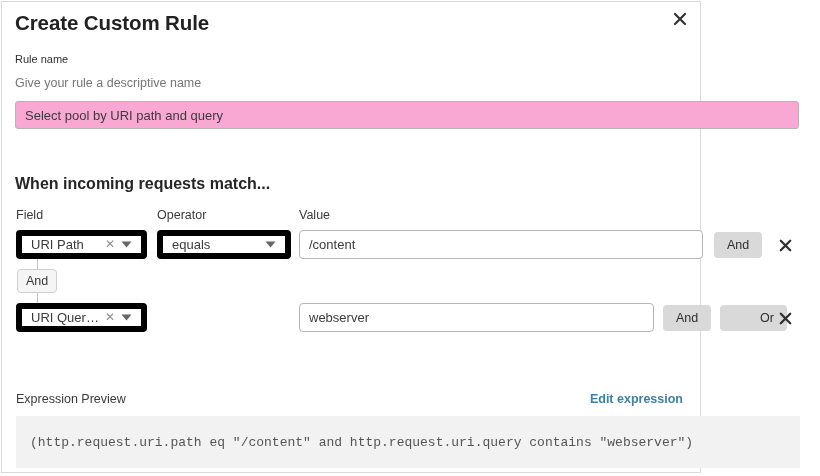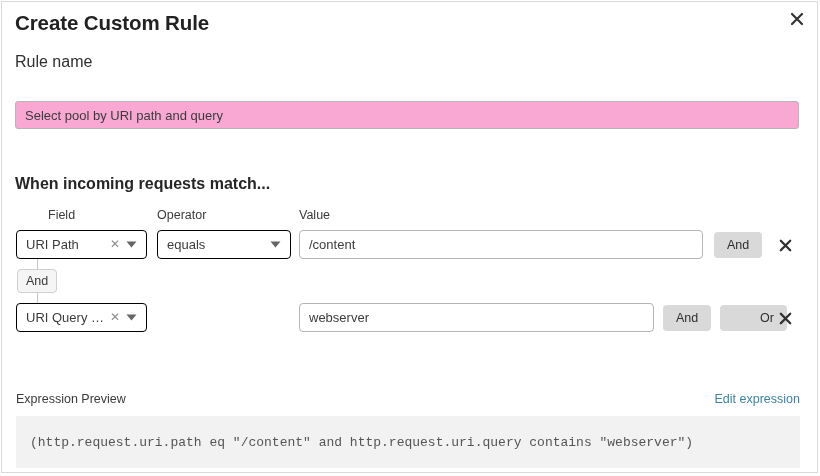--- a/index.html
+++ b/index.html
@@ -11,21 +11,21 @@
     width: 820px;
     height: 476px;
     font-family: "Liberation Sans", sans-serif;
     color: #313131;
     overflow: hidden;
   }
   .dialog {
     position: absolute;
     left: 1px;
     top: 1px;
-    width: 817px;
+    width: 700px;
     height: 472px;
     box-sizing: border-box;
     border: 1px solid #d9d9d9;
     background: #ffffff;
   }
   .title {
     position: absolute;
     left: 13px;
     top: 9px;
     font-size: 20.5px;
@@ -41,21 +41,21 @@
     height: 22px;
     display: flex;
     align-items: center;
     justify-content: center;
     cursor: pointer;
   }
   .close-icon svg { display: block; }
 
   .section-label {
     position: absolute;
-    font-size: 16px;
+    font-size: 11px;
     color: #2f2f2f;
   }
   #rule-name-label { left: 13px; top: 51px; }
   .helper-text {
     position: absolute;
     left: 13px;
     top: 74px;
     font-size: 12.5px;
     color: #767676;
   }
@@ -82,34 +82,34 @@
     font-size: 16px;
     font-weight: bold;
     color: #262626;
   }
   .col-label {
     position: absolute;
     top: 206px;
     font-size: 12.5px;
     color: #3a3a3a;
   }
-  #label-field { left: 14px; margin-left: 32px; }
+  #label-field { left: 14px; }
   #label-operator { left: 155px; text-align: center; }
   #label-value { left: 297px; }
 
   
   .row { position: absolute; left: 0; width: 816px; height: 30px; }
   #row-1 { top: 228px; }
   #row-2 { top: 301px; }
 
   .select-box {
     position: absolute;
     height: 29px;
     box-sizing: border-box;
-    border: 1px solid #000000;
+    border: 6px solid #000000;
     border-radius: 4px;
     background: #ffffff;
     display: flex;
     align-items: center;
     cursor: pointer;
   }
   .select-field { left: 14px; width: 131px; }
   .select-operator { left: 155px; width: 134px; }
 
   .select-text {
@@ -223,20 +223,21 @@
     color: #3a3a3a;
   }
   .expr-edit-link {
     position: absolute;
     right: 17px;
     top: 390px;
     font-size: 12.5px;
     color: #3b81a8;
     text-decoration: none;
     cursor: pointer;
+    font-weight: bold;
   }
   .expr-code {
     position: absolute;
     left: 14px;
     top: 414px;
     width: 784px;
     height: 52px;
     box-sizing: border-box;
     background: #f2f2f2;
     font-family: "Liberation Mono", monospace;
@@ -256,20 +257,21 @@
 
   <div class="title">Create Custom Rule</div>
 
   <div class="close-icon">
     <svg width="14" height="14" viewBox="0 0 14 14" aria-hidden="true">
       <path d="M2 2 L12 12 M12 2 L2 12" stroke="#333333" stroke-width="2.2" stroke-linecap="round"></path>
     </svg>
   </div>
 
   <div class="section-label" id="rule-name-label">Rule name</div>
+  <div class="helper-text">Give your rule a descriptive name</div>
   <input class="rule-name-input" type="text" value="Select pool by URI path and query" style="">
 
   <div class="match-heading">When incoming requests match...</div>
 
   <div class="col-label" id="label-field">Field</div>
   <div class="col-label" id="label-operator">Operator</div>
   <div class="col-label" id="label-value">Value</div>
 
   <div class="row" id="row-1">
     <div class="select-box select-field">

